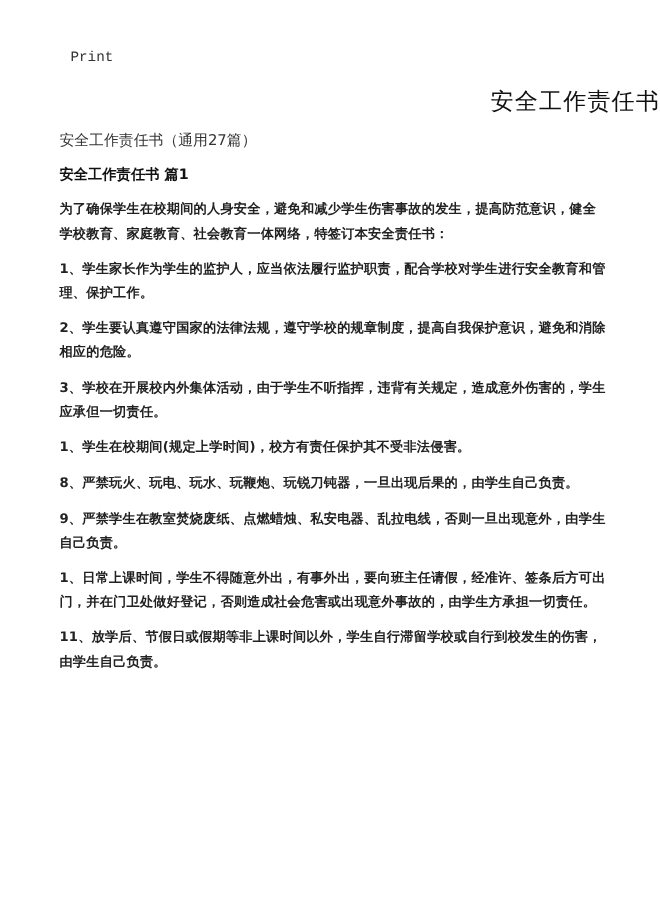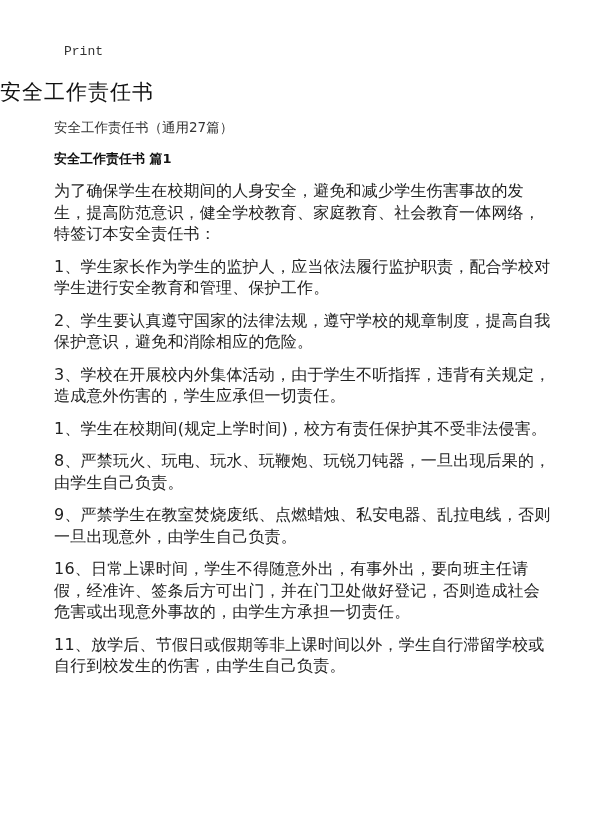--- a/index.html
+++ b/index.html
@@ -1,35 +1,35 @@
 <!DOCTYPE html>
 <html><head>
 <meta charset="utf-8">
 <style>
   html, body { margin:0; padding:0; background:#fff; }
   body { width:600px; height:828px; overflow:hidden; position:relative; color:#222;
          font-family:"DejaVu Sans", sans-serif; }
   .print { position:absolute; left:64px; top:44px; font-family:Liberation Mono, monospace; font-size:13px; color:#333; }
-  .title { position:absolute; left:0; width:600px; top:78px; text-align:left; font-size:21px; color:#111; letter-spacing:1px; }
+  .title { position:absolute; left:0; width:600px; top:78px; text-align:right; font-size:21px; color:#111; letter-spacing:1px; }
   .subtitle { position:absolute; left:54px; top:119px; font-size:13.5px; color:#333; }
   .heading { position:absolute; left:54px; top:150px; font-size:13px; font-weight:bold; color:#111; }
   .body { position:absolute; left:54px; top:180px; width:500px; }
-  .para { font-size:16px; line-height:21.5px; margin:0 0 11px 0; color:#222; letter-spacing:0.2px; }
+  .para { font-size:12px; line-height:21.5px; margin:0 0 11px 0; color:#222; letter-spacing:0.2px;font-weight:bold; }
 </style>
 </head>
 <body>
 
 <div class="print">Print</div>
 <div class="title">安全工作责任书</div>
 <div class="subtitle">安全工作责任书（通用27篇）</div>
 <div class="heading">安全工作责任书 篇1</div>
 
 <div class="body">
   <p class="para">为了确保学生在校期间的人身安全，避免和减少学生伤害事故的发生，提高防范意识，健全学校教育、家庭教育、社会教育一体网络，特签订本安全责任书：</p>
   <p class="para">1、学生家长作为学生的监护人，应当依法履行监护职责，配合学校对学生进行安全教育和管理、保护工作。</p>
   <p class="para">2、学生要认真遵守国家的法律法规，遵守学校的规章制度，提高自我保护意识，避免和消除相应的危险。</p>
   <p class="para">3、学校在开展校内外集体活动，由于学生不听指挥，违背有关规定，造成意外伤害的，学生应承但一切责任。</p>
   <p class="para">1、学生在校期间(规定上学时间)，校方有责任保护其不受非法侵害。</p>
   <p class="para">8、严禁玩火、玩电、玩水、玩鞭炮、玩锐刀钝器，一旦出现后果的，由学生自己负责。</p>
   <p class="para">9、严禁学生在教室焚烧废纸、点燃蜡烛、私安电器、乱拉电线，否则一旦出现意外，由学生自己负责。</p>
-  <p class="para">16、日常上课时间，学生不得随意外出，有事外出，要向班主任请假，经准许、签条后方可出门，并在门卫处做好登记，否则造成社会危害或出现意外事故的，由学生方承担一切责任。</p>
+  <p class="para">1、日常上课时间，学生不得随意外出，有事外出，要向班主任请假，经准许、签条后方可出门，并在门卫处做好登记，否则造成社会危害或出现意外事故的，由学生方承担一切责任。</p>
   <p class="para">11、放学后、节假日或假期等非上课时间以外，学生自行滞留学校或自行到校发生的伤害，由学生自己负责。</p>
 </div>
 
 </body></html>

